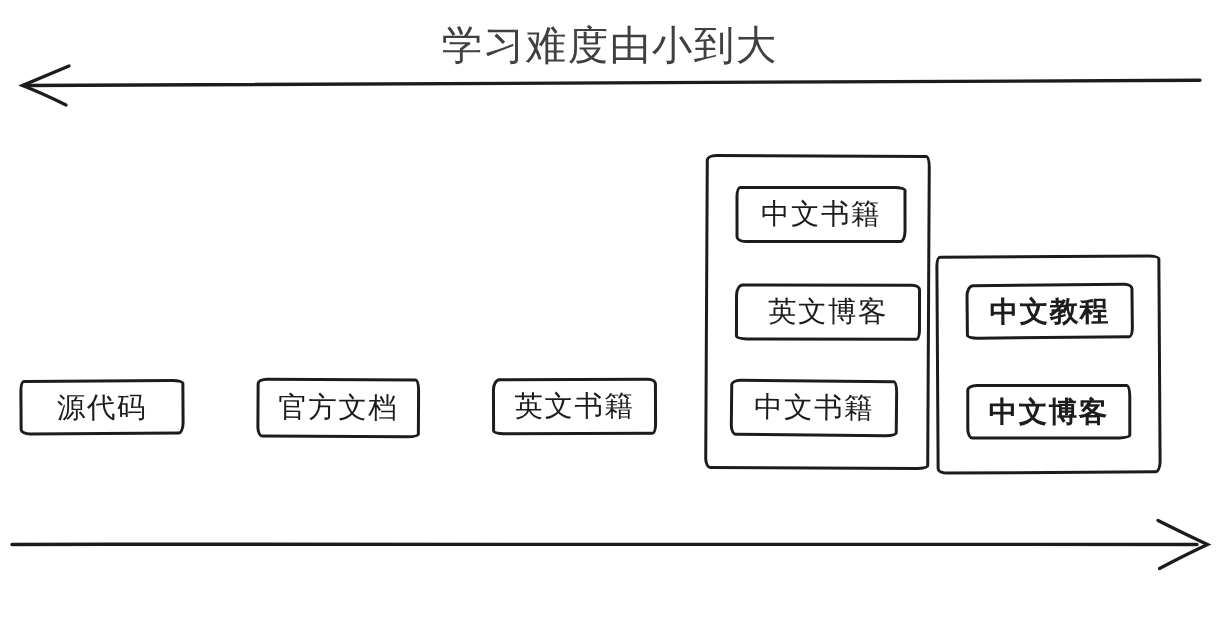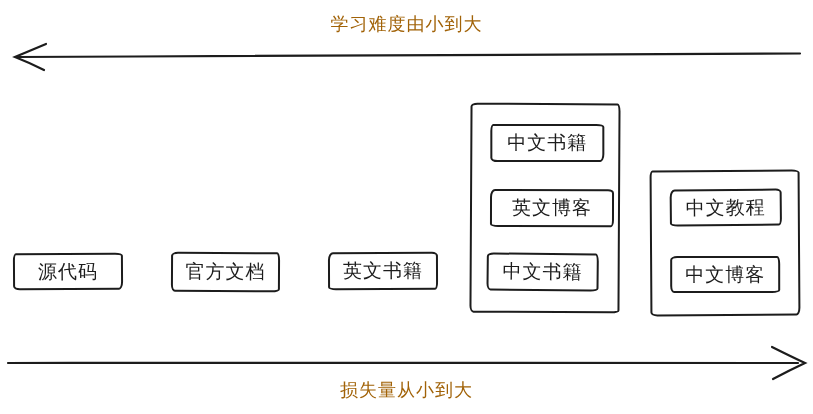--- a/index.html
+++ b/index.html
@@ -18,23 +18,23 @@
   }
   .arrow-layer {
     position: absolute;
     left: 0; top: 0;
     width: 813px;
     height: 414px;
     pointer-events: none;
   }
   .axis-label {
     position: absolute;
-    font-size: 18px;
+    font-size: 27px;
     letter-spacing: 1px;
-    color: #a16207;
+    color: #404040;
     white-space: nowrap;
   }
   .axis-label.top { left: 0; right: 0; top: 12px; text-align: center; }
   .axis-label.bottom { left: 0; right: 0; top: 378px; text-align: center; }
 
   .sketch-box {
     position: absolute;
     border: 2px solid #1c1c1c;
     background: #ffffff;
     display: flex;
@@ -62,34 +62,33 @@
   .box-docs     { left: 171px; top: 252px; width: 109px; height: 40px; }
   .box-enbooks  { left: 328px; top: 252px; width: 110px; height: 38px; text-align: right; }
 
   
   .group-a { left: 470px; top: 103px; width: 150px; height: 210px; }
   .group-a .item-0 { left: 18px; top: 19px;  width: 114px; height: 38px; }
   .group-a .item-1 { left: 18px; top: 84px;  width: 124px; height: 38px; }
   .group-a .item-2 { left: 15px; top: 148px; width: 112px; height: 38px; }
 
   
-  .group-b { left: 650px; top: 170px; width: 150px; height: 146px; }
+  .group-b { left: 624px; top: 170px; width: 150px; height: 146px; font-weight: bold; }
   .group-b .item-0 { left: 18px; top: 17px; width: 112px; height: 37px; }
   .group-b .item-1 { left: 18px; top: 84px; width: 110px; height: 37px; }
 
   .group-box .sketch-box { position: absolute; }
 </style>
 </head>
 <body>
 
 <div class="canvas">
 
   <div class="axis-label top">学习难度由小到大</div>
 
-  <div class="axis-label bottom">损失量从小到大</div>
 
   <svg class="arrow-layer" viewBox="0 0 813 414" xmlns="http://www.w3.org/2000/svg">
     <g stroke="#1c1c1c" stroke-width="2.2" fill="none" stroke-linecap="round">
       <path d="M 800 53.5 C 600 54.5, 300 55.8, 16 57"></path>
       <path d="M 46 44 Q 28 51.5 15 57 Q 29 62.5 44 70"></path>
     </g>
     <g stroke="#1c1c1c" stroke-width="2.2" fill="none" stroke-linecap="round">
       <path d="M 8 363 C 300 362, 600 363.3, 798 363"></path>
       <path d="M 772 347 Q 792 357 805 363 Q 790 370 773 379"></path>
     </g>

